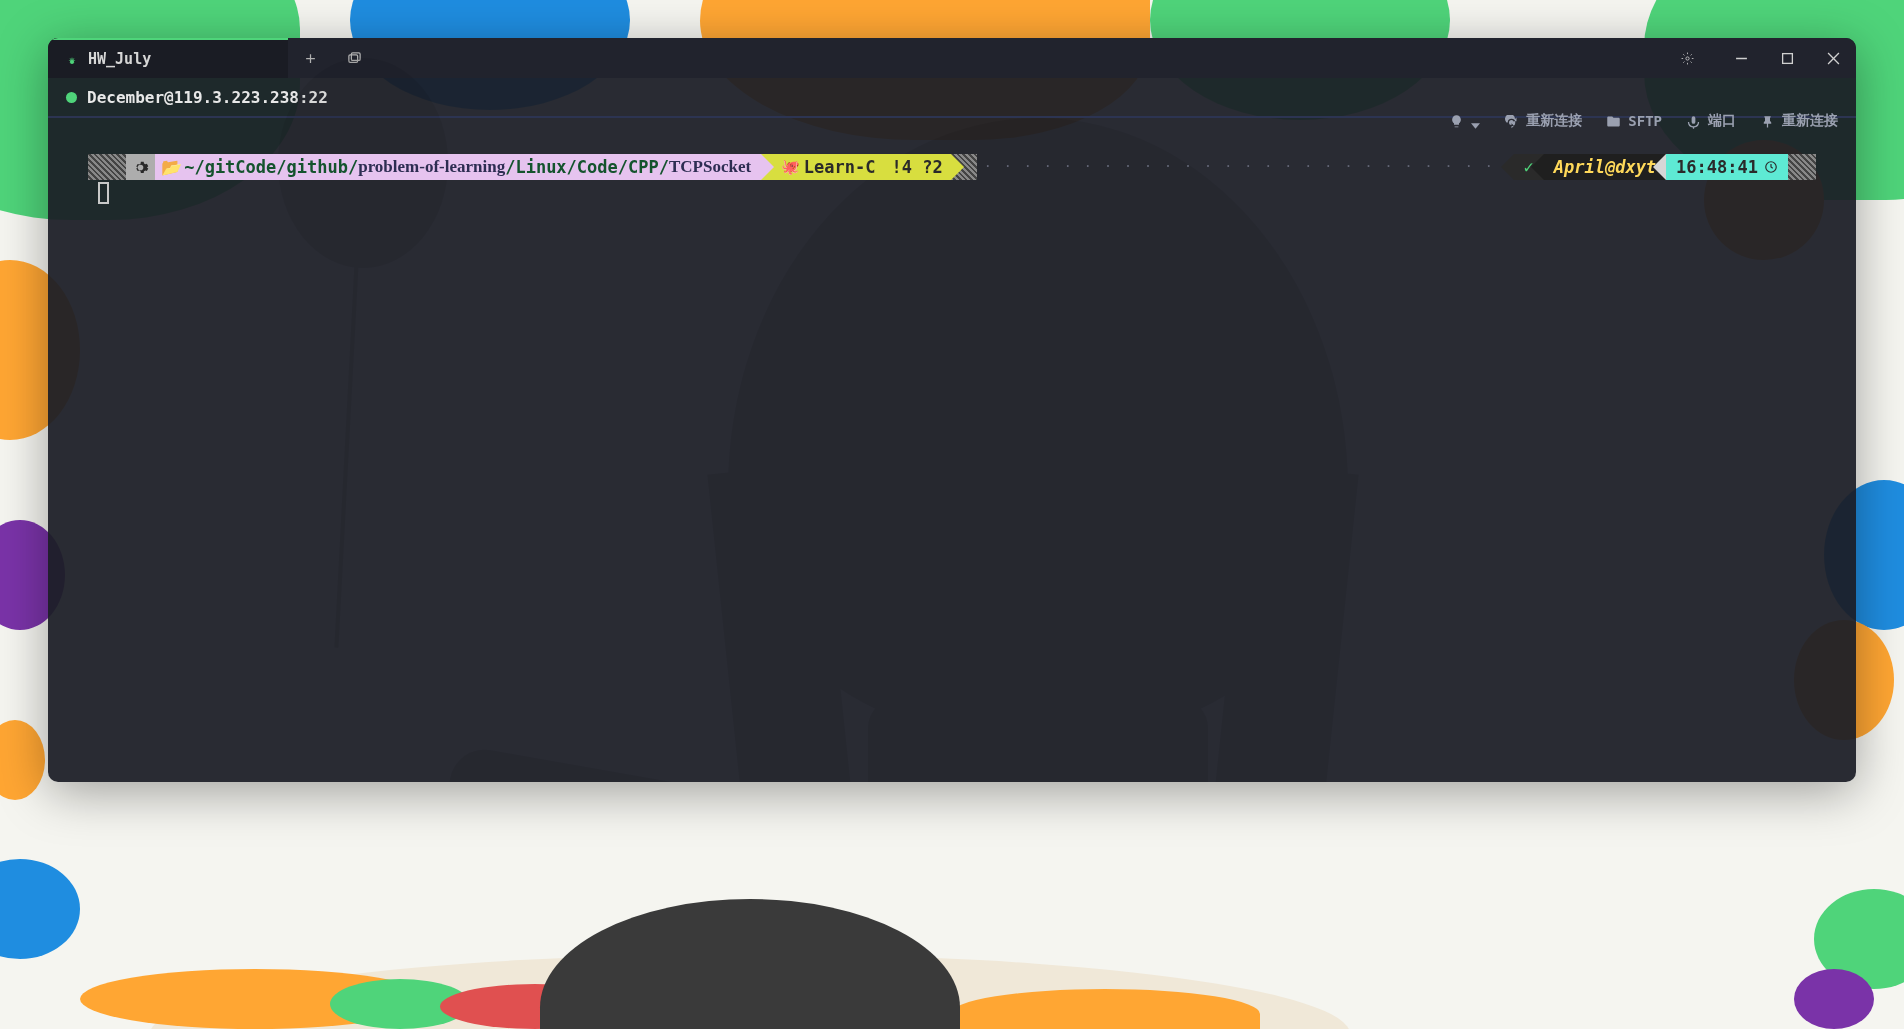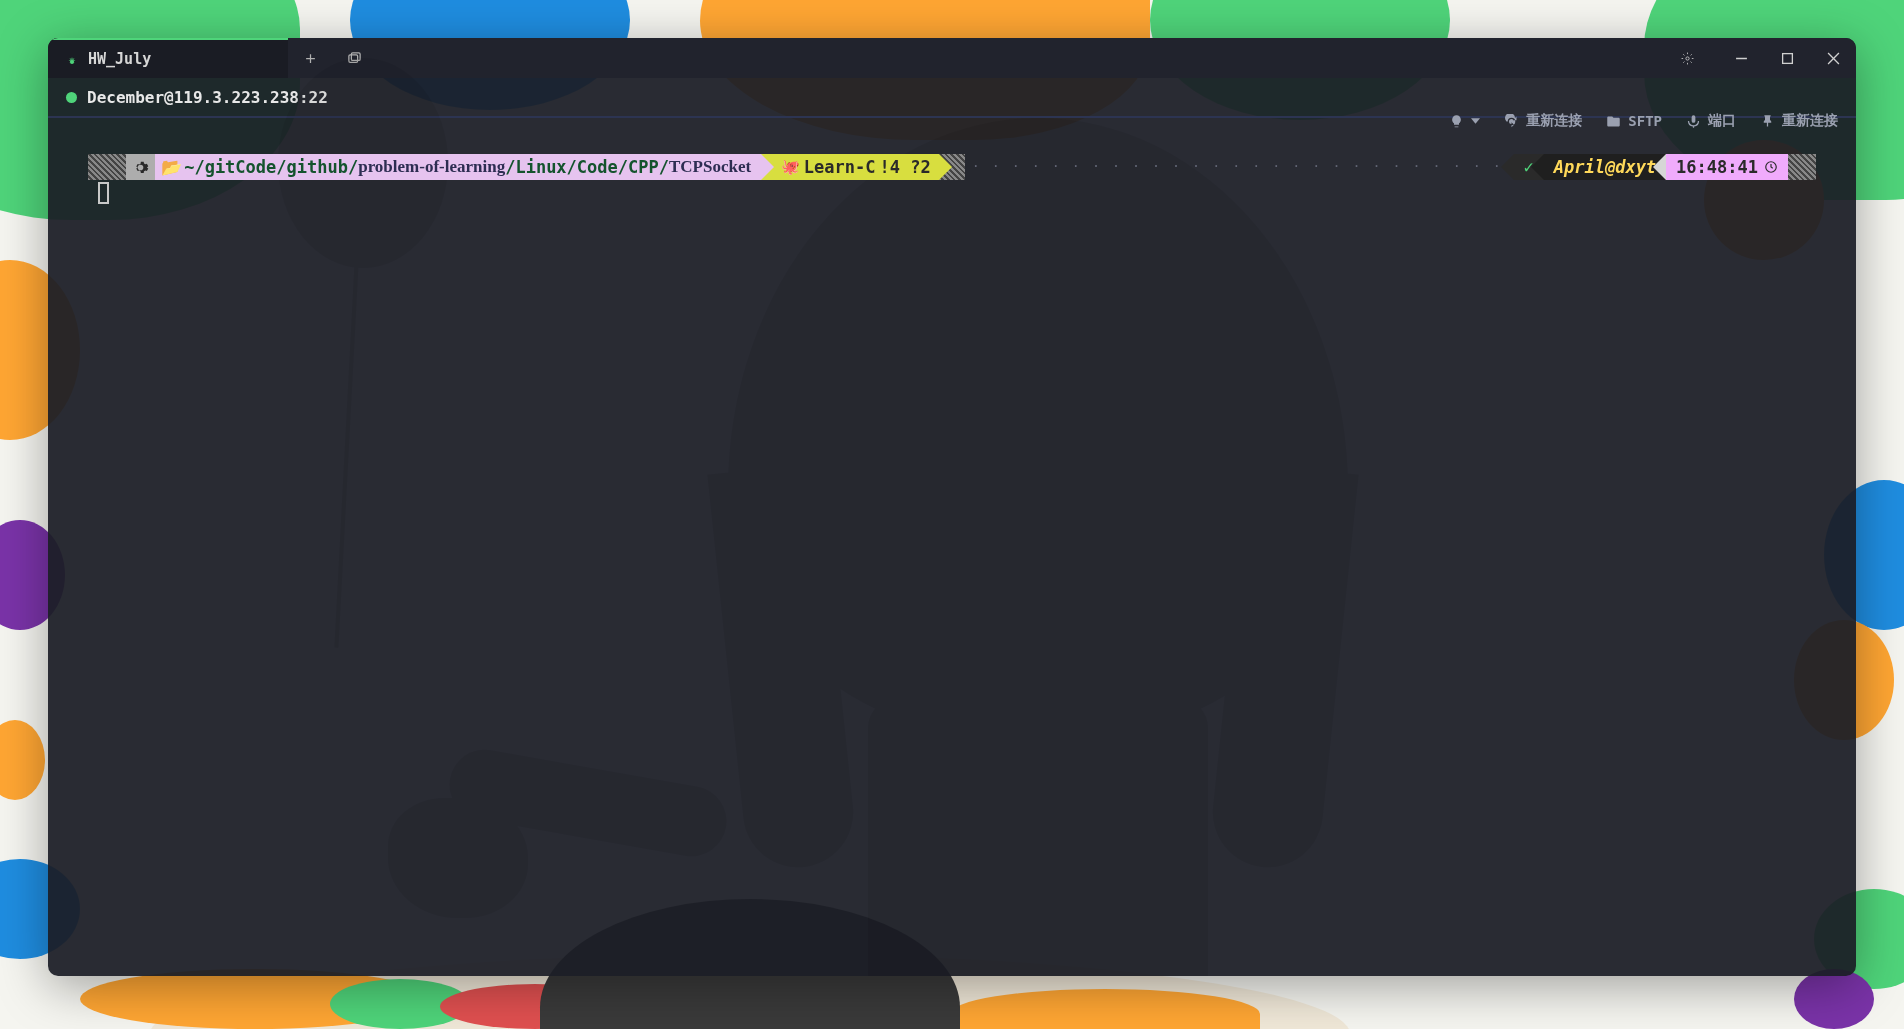--- a/index.html
+++ b/index.html
@@ -40,21 +40,21 @@
 .s18 { width: 120px; height: 100px; right: -30px; bottom: 40px; background: #4fd47a; border-radius: 50%; }
 .s19 { width: 80px; height: 60px; right: 30px; bottom: 0; background: #7a33a8; z-index: 3; }
 .s20 { width: 60px; height: 80px; left: -15px; top: 720px; background: #ffa633; border-radius: 50%; }
 
 
 .terminal-window {
   position: absolute;
   left: 48px;
   top: 38px;
   width: 1808px;
-  height: 938px;
+  height: 744px;
   background: rgba(28, 30, 38, 0.94);
   border-radius: 10px;
   box-shadow: 0 10px 50px rgba(0,0,0,0.35);
   display: flex;
   flex-direction: column;
   overflow: hidden;
   z-index: 100;
 }
 
 
@@ -131,21 +131,21 @@
 .conn-right {
   margin-left: auto;
   display: flex;
   align-items: center;
   gap: 24px;
   color: #9aa0b0;
   font-size: 14px;
 }
 .conn-action {
   display: flex;
-  align-items: center;
+  align-items: flex-end;
   gap: 7px;
   cursor: pointer;
   font-weight: 600;
   margin-top: 48px;
 }
 .conn-action svg { width: 15px; height: 15px; fill: currentColor; }
 
 
 .term-body {
   flex: 1;
@@ -221,21 +221,21 @@
   z-index: 2;
 }
 .seg-path { --segbg: #e6c3ef; }
 .seg-branch {
   background: #d8de3f;
   color: #2a2a2a;
   padding: 0 8px 0 20px;
   --segbg: #d8de3f;
 }
 .seg-branch .octicon { margin-right: 4px; font-size: 15px; }
-.seg-branch .git-dirty { margin-left: 4px; }
+.seg-branch .git-dirty { margin-left: 16px; }
 .hatch2 {
   width: 26px;
   background: repeating-linear-gradient(45deg, #888 0, #888 2px, #444 2px, #444 4px);
 }
 .dots-fill {
   flex: 1;
   color: #626575;
   overflow: hidden;
   position: relative;
   padding: 0 8px;
@@ -269,21 +269,21 @@
 .seg-user::before {
   content: "";
   position: absolute;
   left: -13px;
   top: 0;
   border-right: 13px solid #1f1f1f;
   border-top: 13px solid transparent;
   border-bottom: 13px solid transparent;
 }
 .seg-time {
-  background: #f0abfc;
+  background: #5eead4;
   color: #2a2a2a;
   padding: 0 10px;
   display: flex;
   align-items: center;
   gap: 6px;
   position: relative;
 }
 .seg-time::before {
   content: "";
   position: absolute;

